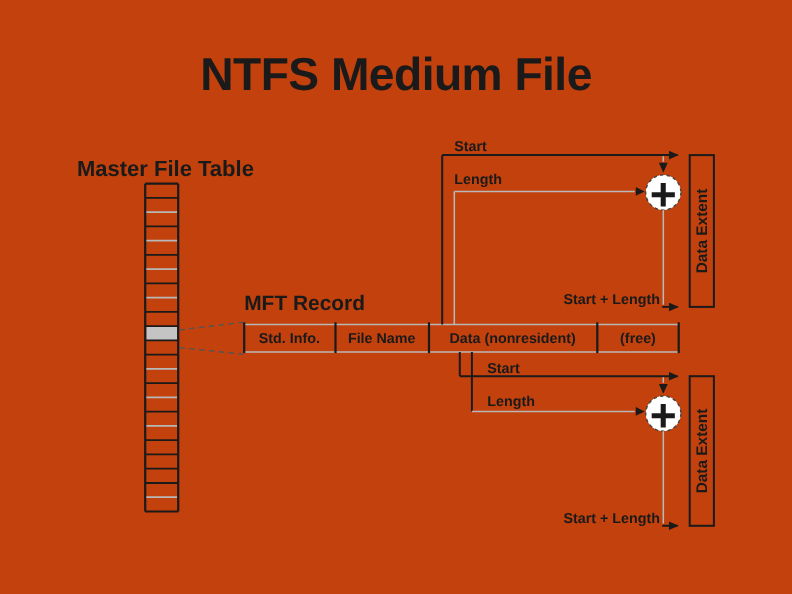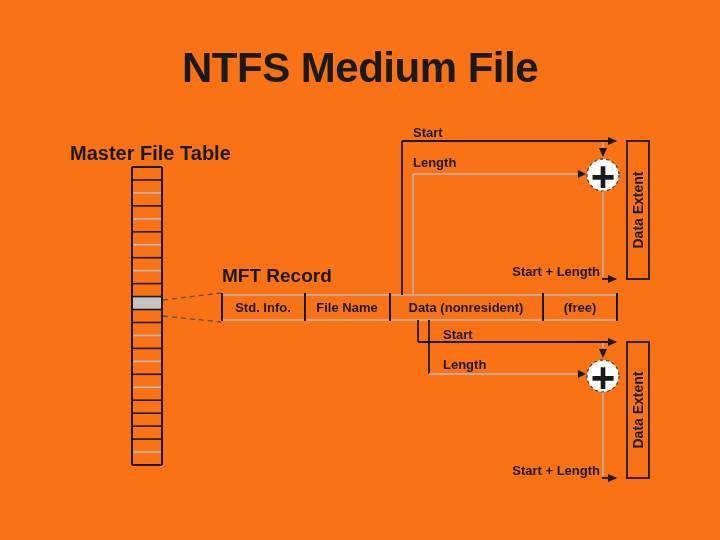--- a/index.html
+++ b/index.html
@@ -1,20 +1,20 @@
 <!DOCTYPE html>
 <html><head>
 <meta charset="utf-8">
 <style>
   html,body{margin:0;padding:0;}
   body{
     width:720px;height:540px;background:#ffffff;overflow:hidden;
     font-family:"Liberation Sans",sans-serif;
   }
-  .slide{position:relative;width:720px;height:540px;background:#f97316;}
+  .slide{position:relative;width:720px;height:540px;background:#c2410c;}
   svg{position:absolute;left:0;top:0;}
   text{fill:#1a1a1a;}
   .title-text{font-size:42px;font-weight:700;letter-spacing:-0.5px;}
   .h-label{font-size:20px;font-weight:700;}
   .h2-label{font-size:19px;font-weight:700;}
   .small-label{font-size:13px;font-weight:600;}
   .cell-label{font-size:13px;font-weight:600;}
   .rot-label{font-size:14px;font-weight:600;}
   .plus-glyph{font-size:42px;font-weight:700;}
 </style>

